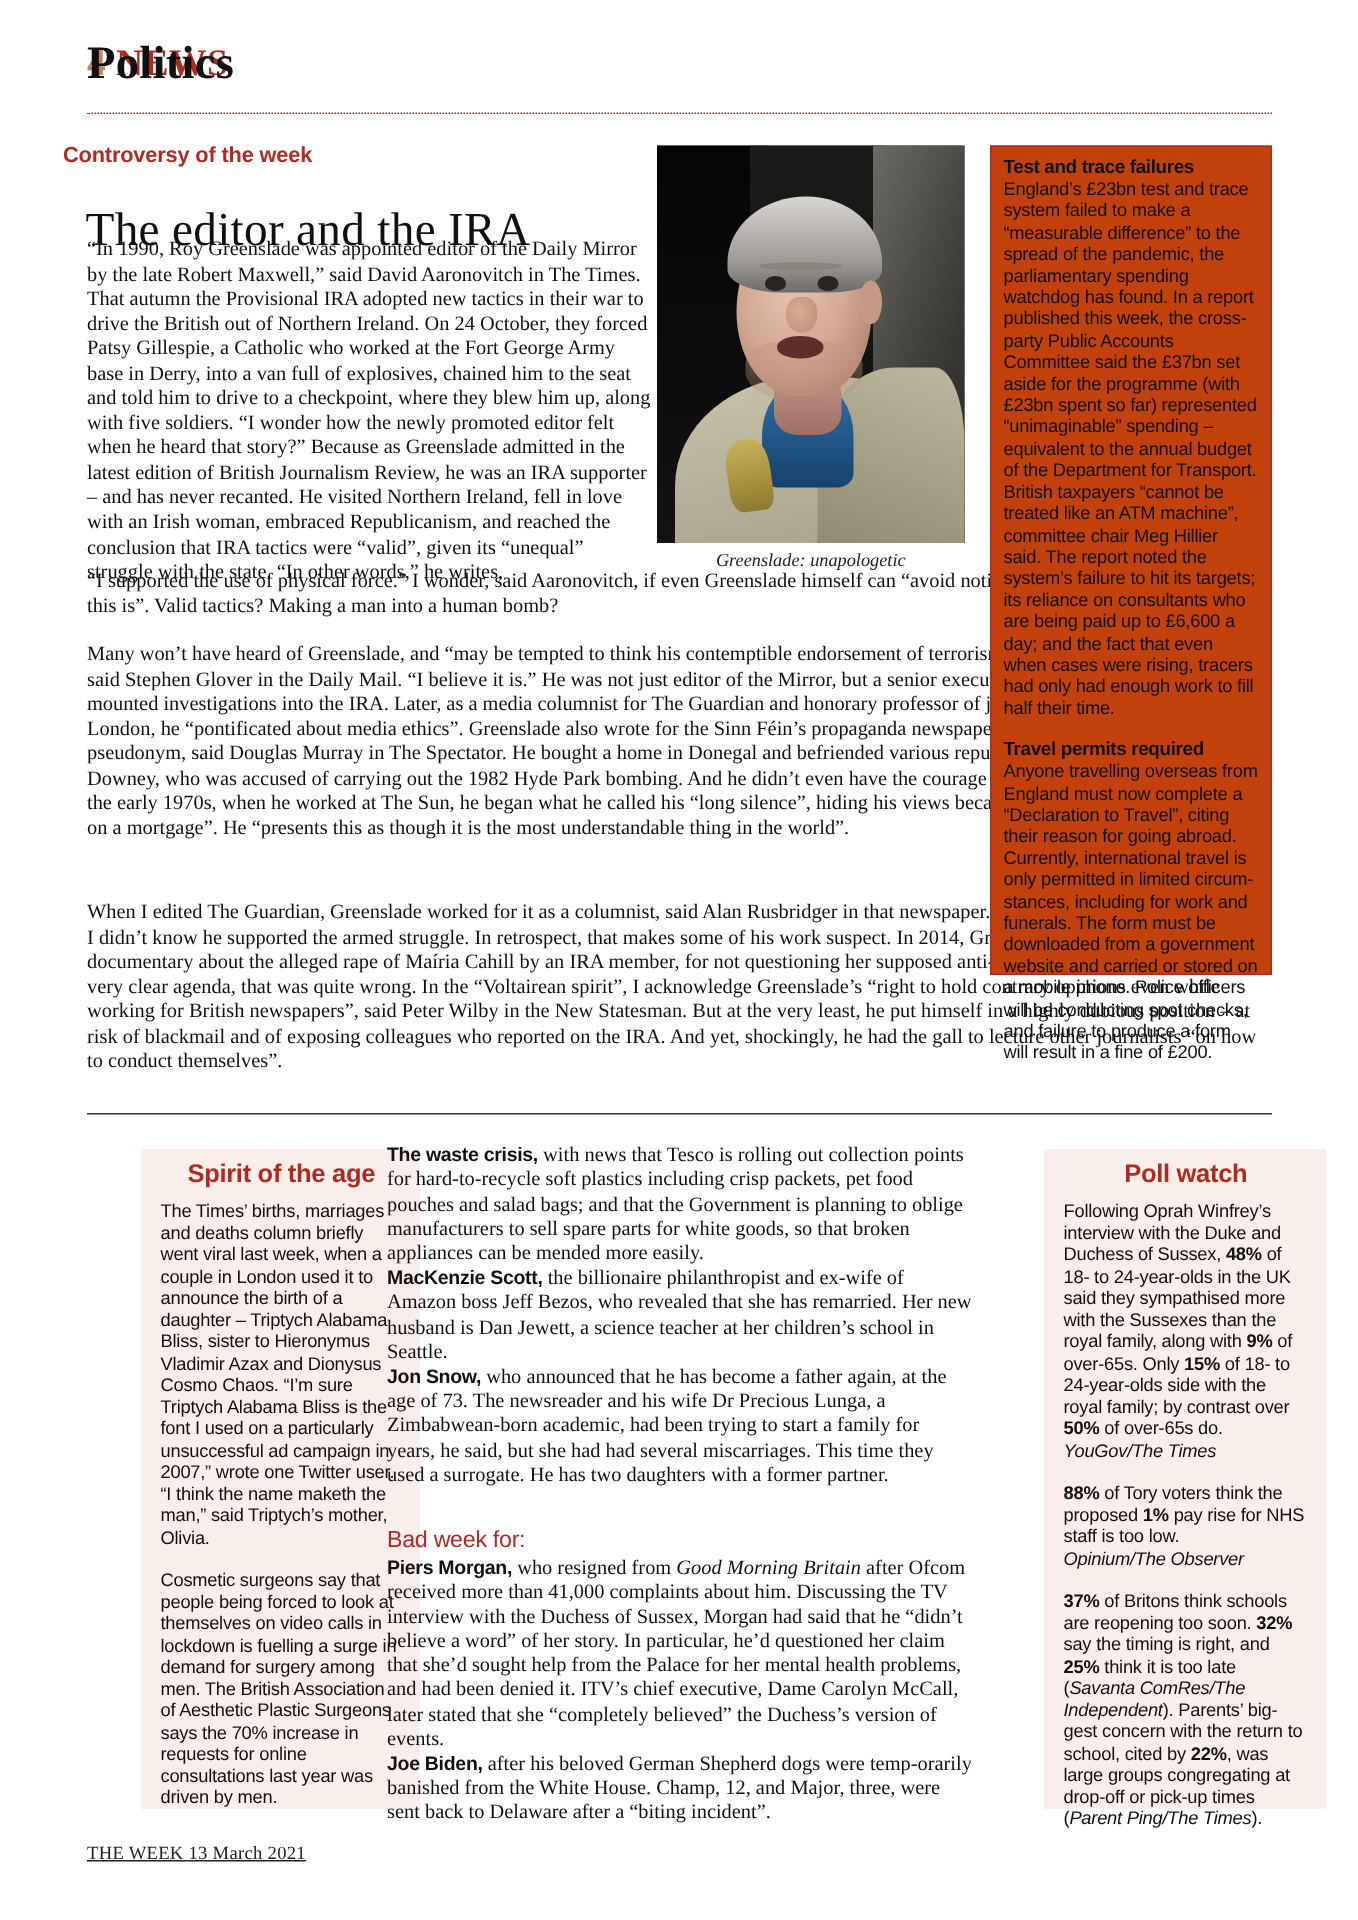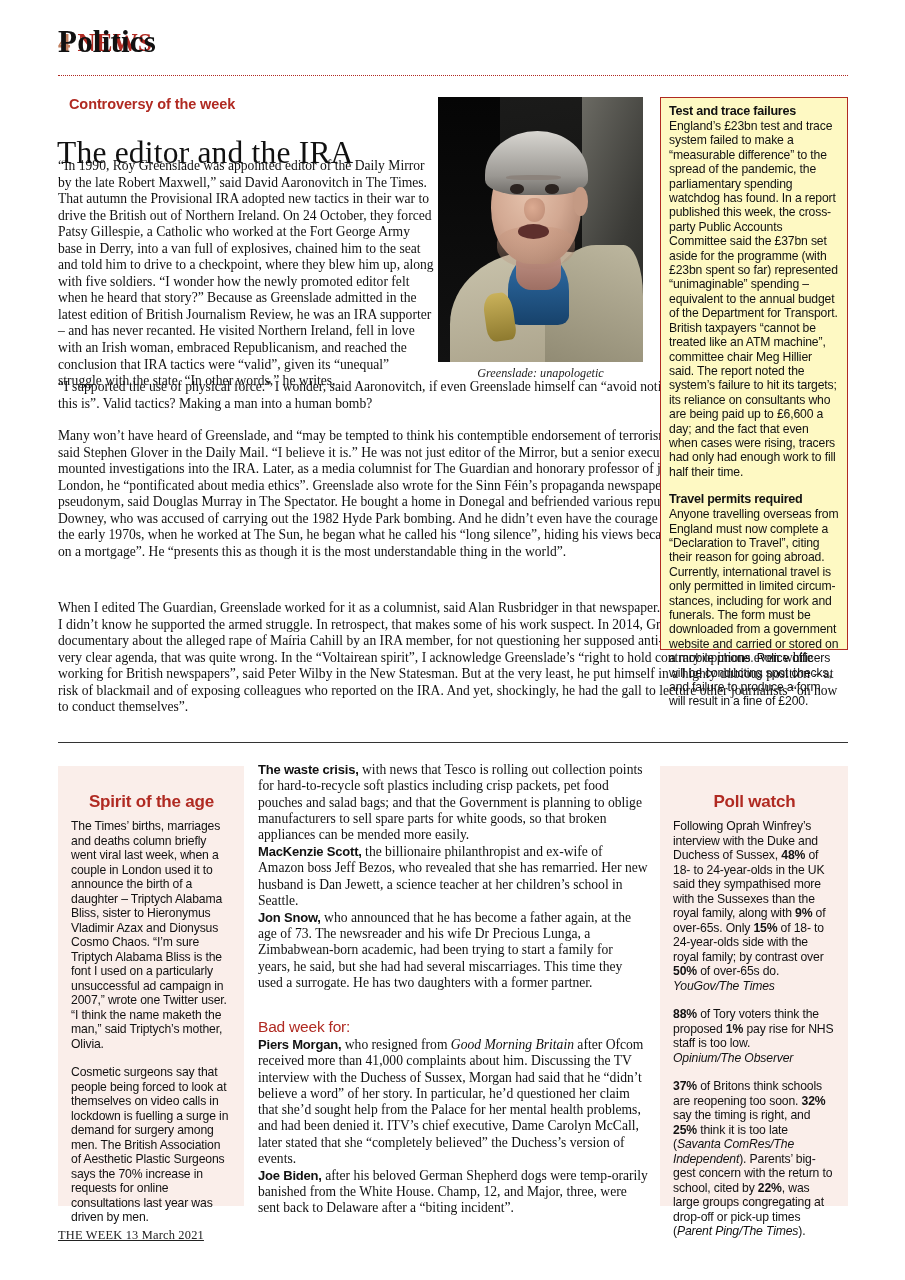--- a/index.html
+++ b/index.html
@@ -42,21 +42,21 @@
     letter-spacing: 0.2px;
   }
   .rule-dotted {
     position: absolute;
     left: 58px; top: 75px; width: 790px;
     border-top: 1.6px dotted #b02a22;
   }
 
   
   .kicker {
-    position: absolute; left: 69px; top: 96px;
+    position: absolute; left: 42px; top: 96px;
     font-family: "Liberation Sans", sans-serif;
     font-size: 14.5px; font-weight: 700;
     color: #b02a22;
     letter-spacing: -0.1px;
   }
   .headline {
     position: absolute; left: 57px; top: 114px;
     font-family: "Liberation Serif", serif;
     font-size: 31.5px; font-weight: 400;
     color: #111; letter-spacing: 0.2px;
@@ -176,21 +176,21 @@
     font-size: 12.2px;
     color: #222;
   }
 
   
   .redbox {
     position: absolute;
     left: 660px; top: 97px; width: 188px; height: 553px;
     border: 1.6px solid #b02a22;
     box-sizing: border-box;
-    background: #fef9c3;
+    background: #c2410c;
     padding: 6px 7px 4px 8px;
   }
   .rb-h {
     font-family: "Liberation Sans", sans-serif;
     font-weight: 700; font-size: 12.6px;
     color: #111; line-height: 15px;
     letter-spacing: -0.25px;
     margin: 0 0 0px 0;
   }
   .rb-p {
@@ -199,21 +199,22 @@
     color: #111; letter-spacing: -0.15px;
     margin: 0;
   }
   .rb-gap { height: 13px; }
 
   
   .pinkbox {
     position: absolute;
     background: #faeeea;
     box-sizing: border-box;
-    padding: 26px 12px 12px 13px;
+    padding: 7px 12px 12px 13px;
+    margin-left: 36px;
   }
   .pink-left { left: 58px; top: 766px; width: 186px; height: 440px; }
   .pink-right { left: 660px; top: 766px; width: 188px; height: 440px; }
   .pb-title {
     font-family: "Liberation Sans", sans-serif;
     font-weight: 700; font-size: 17px;
     color: #b02a22; text-align: center;
     margin: 0 0 7px 0; letter-spacing: -0.2px;
   }
   .pb-p {

